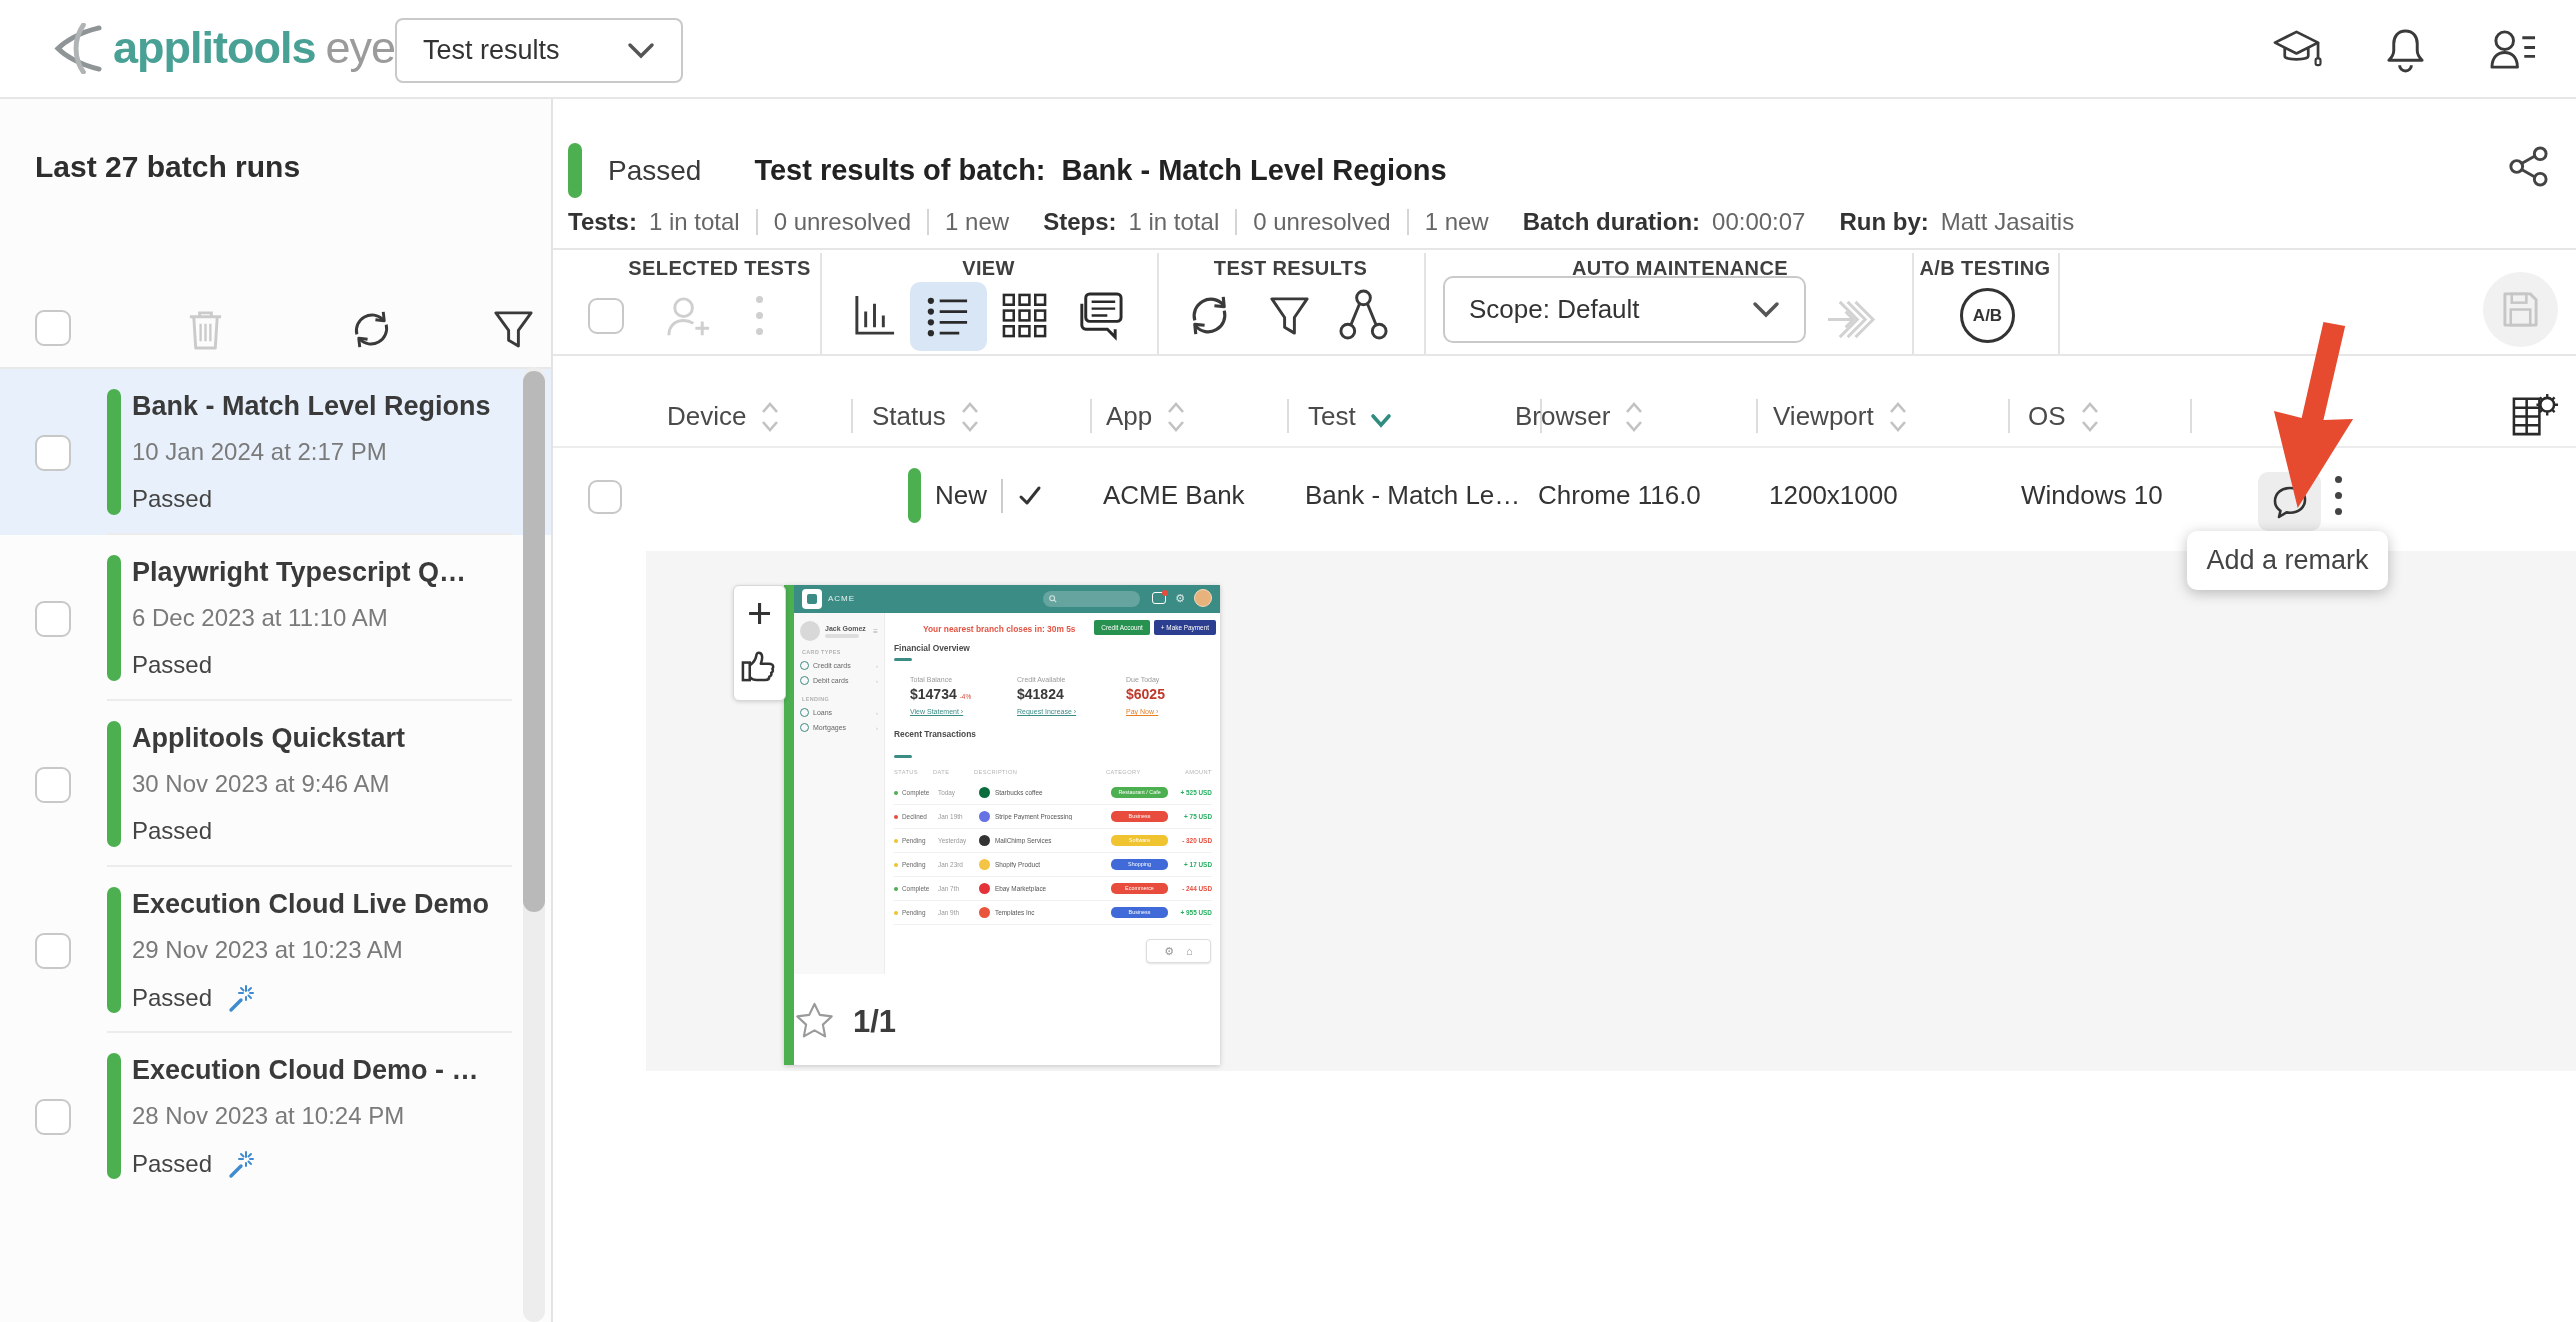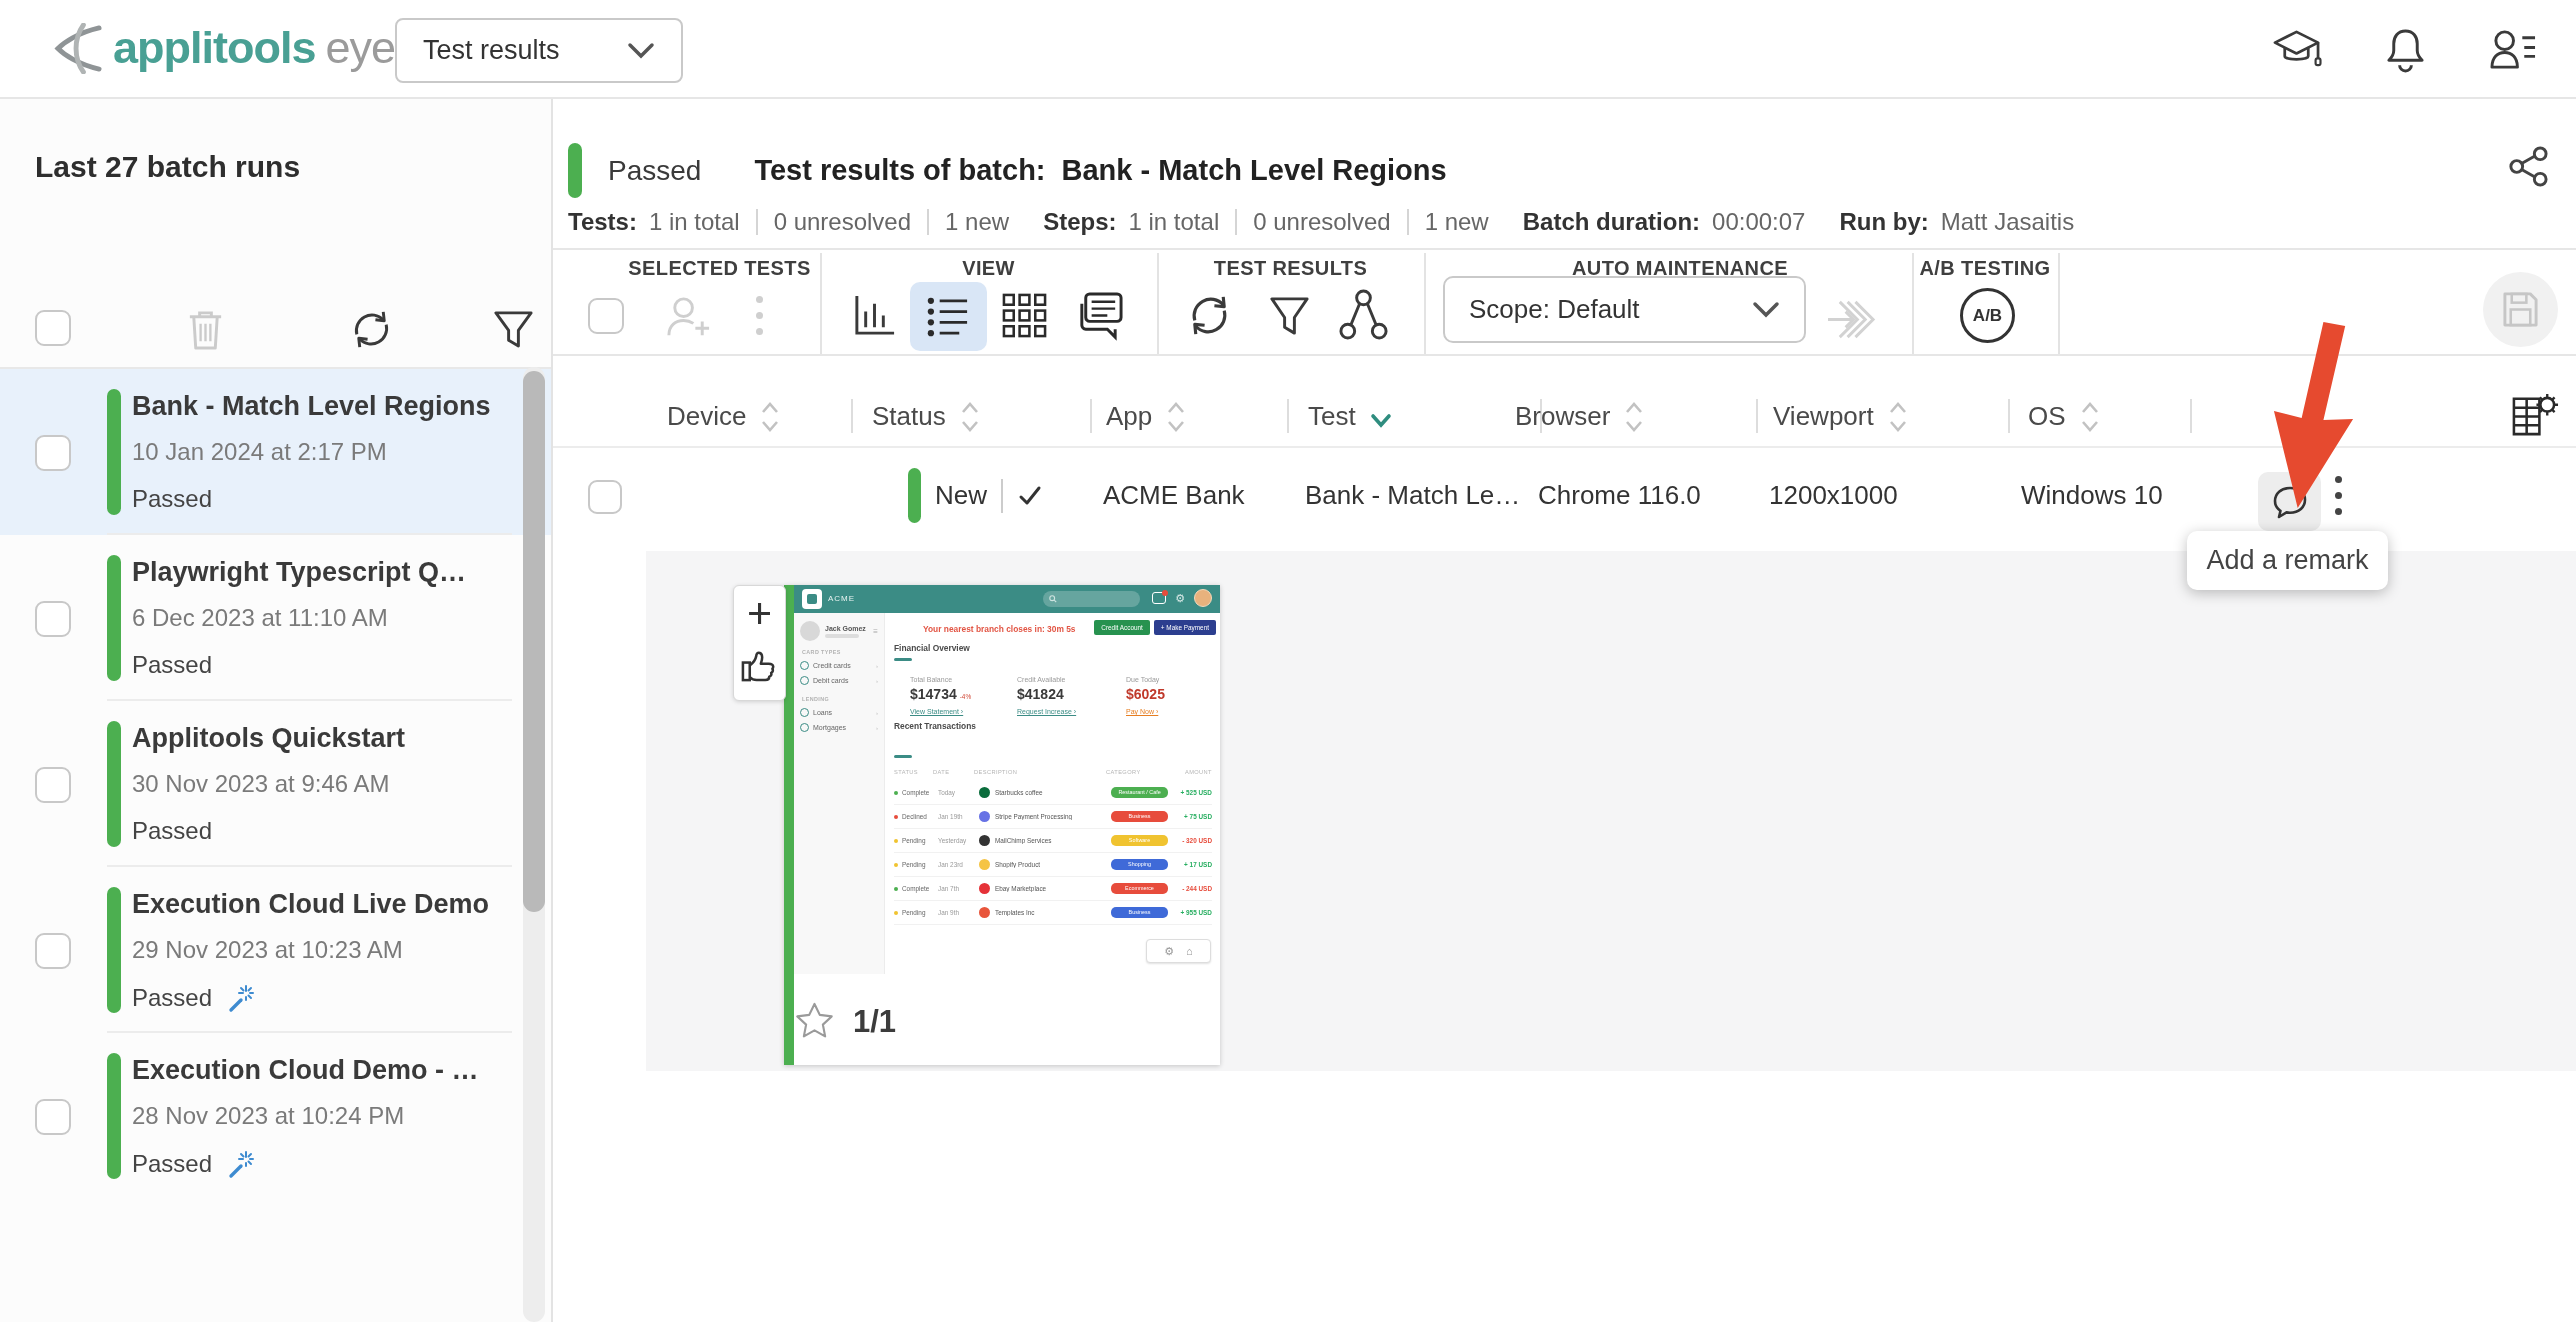--- a/index.html
+++ b/index.html
@@ -630,21 +630,21 @@
         <div class="sl">Credit Available</div>
         <div class="sv">$41824</div>
         <div class="sk">Request Increase ›</div>
       </div>
       <div class="m-stat" style="left:241px; top:63px;">
         <div class="sl">Due Today</div>
         <div class="sv red">$6025</div>
         <div class="sk orange">Pay Now ›</div>
       </div>
 
-      <div class="m-sec-title" style="top:108px;">Recent Transactions</div>
+      <div class="m-sec-title" style="top:116px;">Recent Transactions</div>
       <div class="m-dash" style="top:142px;"></div>
 
       <div class="m-txhead" style="top:156px;">
         <span style="width:39px;">STATUS</span>
         <span style="width:41px;">DATE</span>
         <span style="width:132px;">DESCRIPTION</span>
         <span style="width:65px;">CATEGORY</span>
         <span style="flex:1; text-align:right;">AMOUNT</span>
       </div>
 

